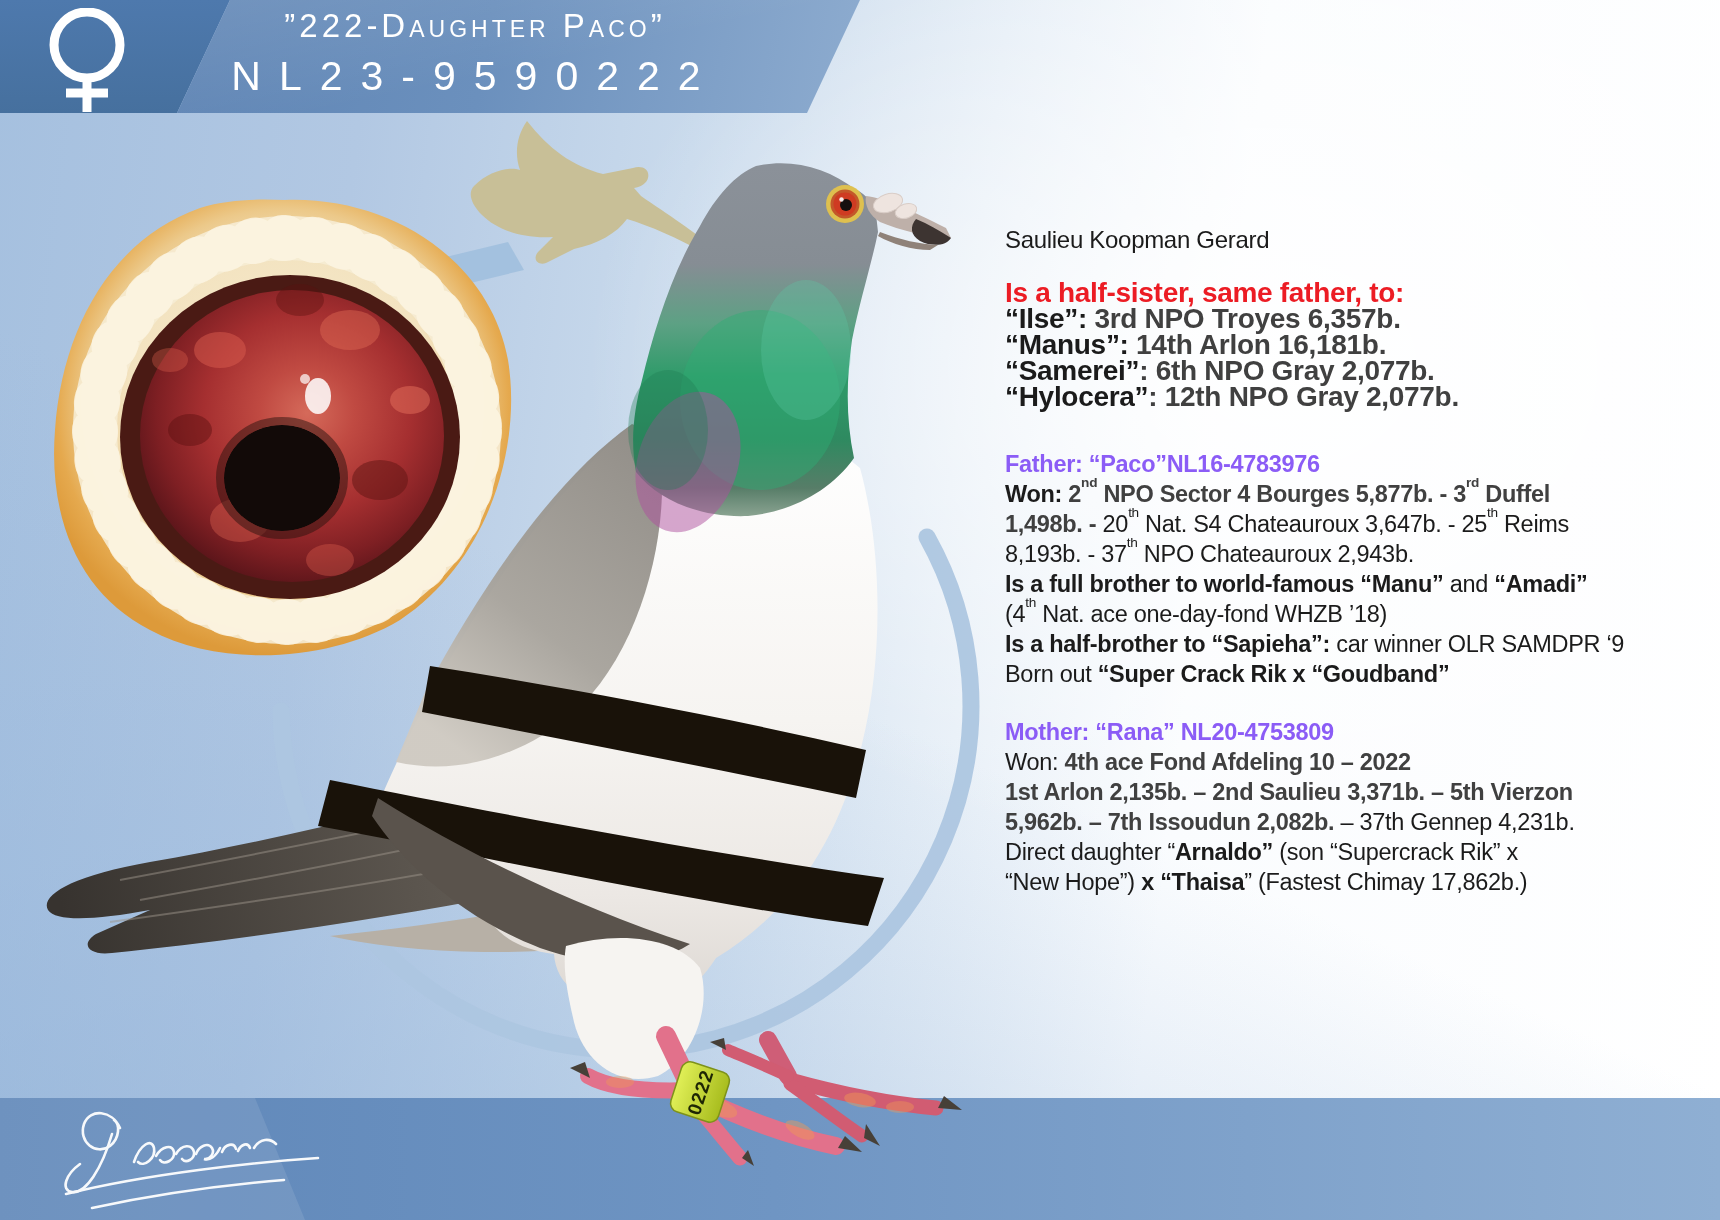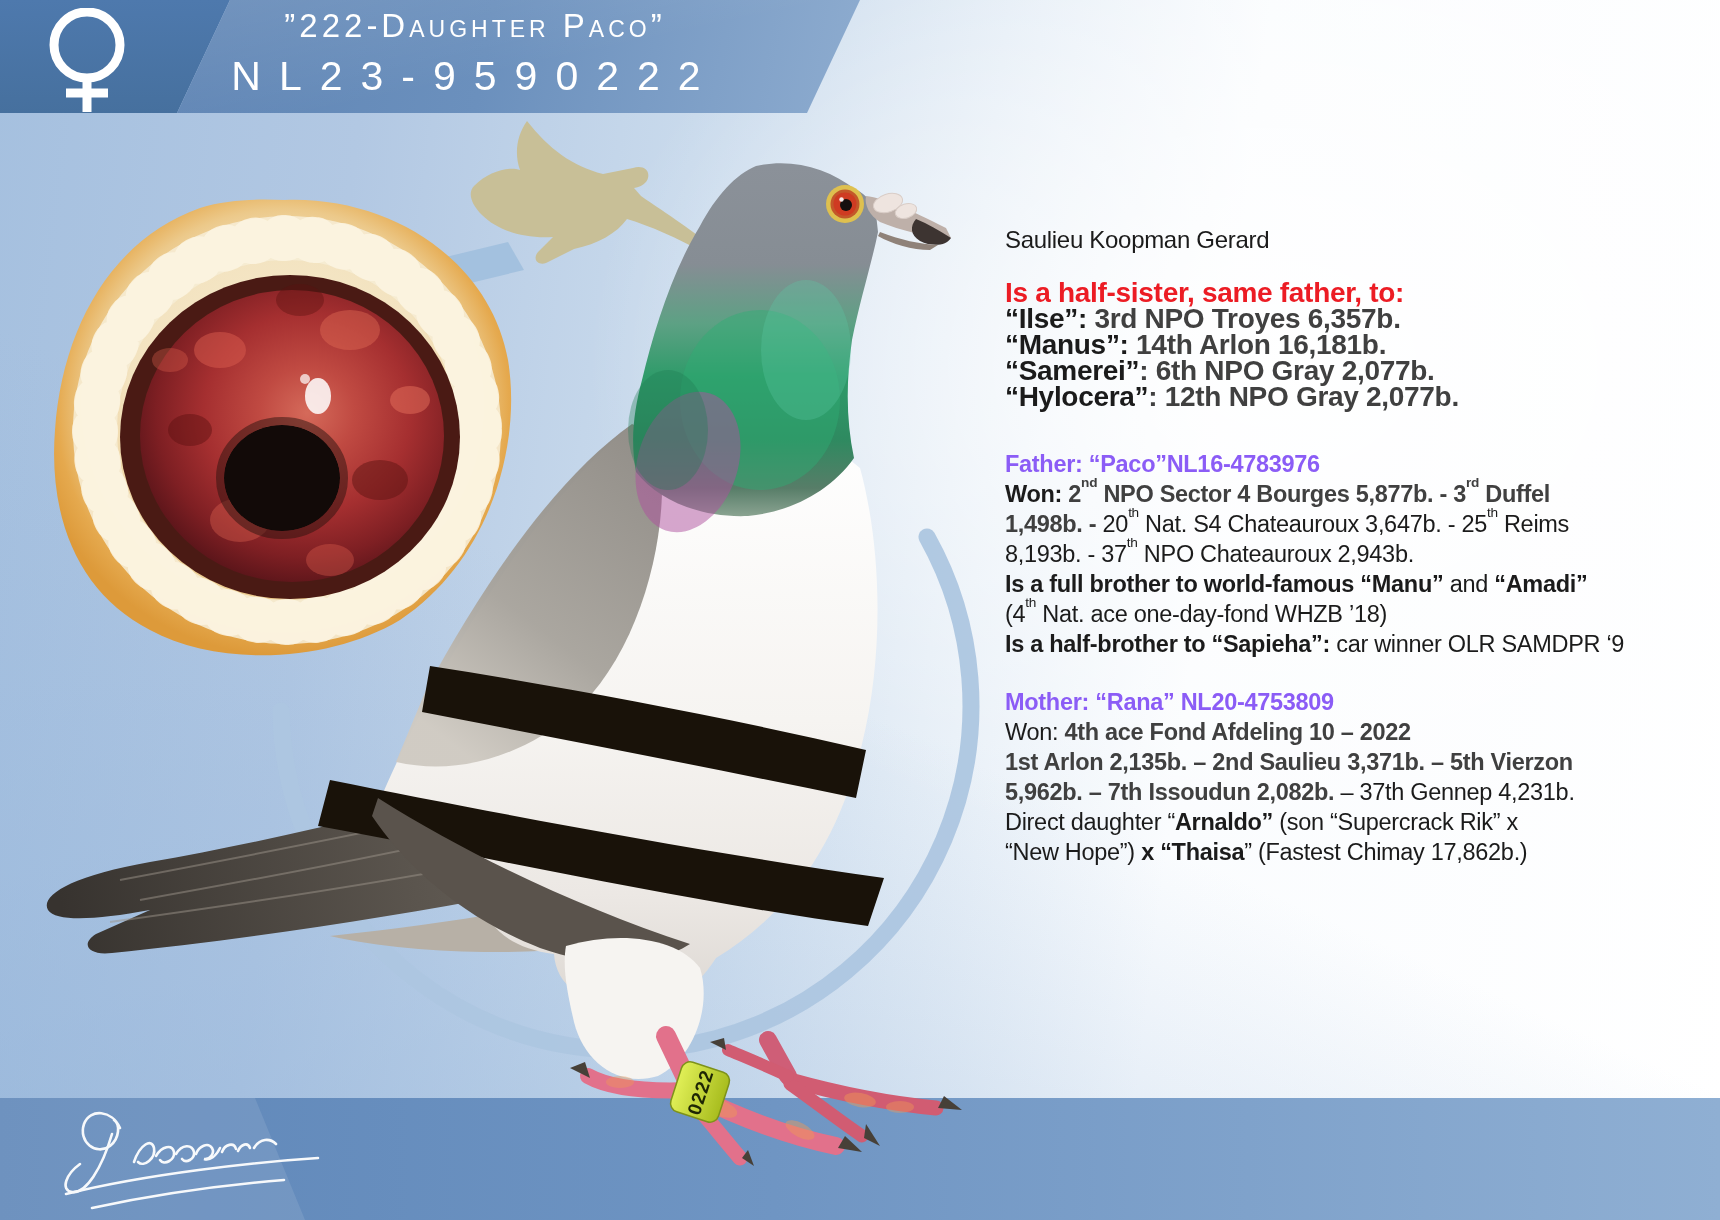--- a/index.html
+++ b/index.html
@@ -259,20 +259,21 @@
         <div class="ln"><span class="b">“Hylocera”</span><span class="b c-cyan">: 12th NPO Gray 2,077b.</span></div>
       </div>
     <div class="para para2">
         <div class="ln"><span class="b c-navy">Father: “Paco”NL16-4783976</span></div>
         <div class="ln"><span class="b">Won:  </span><span class="b c-cyan">2</span><sup class="b c-cyan">nd</sup><span class="b c-cyan"> NPO Sector 4 Bourges 5,877b. - 3</span><sup class="b c-cyan">rd</sup><span class="b c-cyan"> Duffel</span></div>
         <div class="ln"><span class="b c-cyan">1,498b. - </span><span>20</span><sup>th</sup><span> Nat. S4 Chateauroux 3,647b. - 25</span><sup>th</sup><span> Reims</span></div>
         <div class="ln"><span>8,193b. - 37</span><sup>th</sup><span> NPO Chateauroux 2,943b.</span></div>
         <div class="ln"><span class="b">Is a full brother to world-famous “Manu”</span><span> and </span><span class="b">“Amadi”</span></div>
         <div class="ln"><span>(4</span><sup>th</sup><span> Nat. ace one-day-fond WHZB ’18)</span></div>
         <div class="ln"><span class="b">Is a half-brother to “Sapieha”:</span><span> car winner OLR SAMDPR ‘9</span></div>
+        <div class="ln"><span>Born out </span><span class="b">“Super Crack Rik x “Goudband”</span></div>
       </div>
     <div class="para para3">
         <div class="ln"><span class="b c-navy">Mother: “Rana” NL20-4753809</span></div>
         <div class="ln"><span>Won: </span><span class="b c-cyan">4th ace Fond Afdeling 10 – 2022</span></div>
         <div class="ln"><span class="b c-cyan">1st Arlon 2,135b. – 2nd Saulieu 3,371b. – 5th Vierzon</span></div>
         <div class="ln"><span class="b c-cyan">5,962b. – 7th Issoudun 2,082b.</span><span> – 37th Gennep 4,231b.</span></div>
         <div class="ln"><span>Direct daughter “</span><span class="b">Arnaldo”</span><span> (son “Supercrack Rik” x</span></div>
         <div class="ln"><span>“New Hope”) </span><span class="b">x “Thaisa</span><span>” (Fastest Chimay 17,862b.)</span></div>
       </div>
   </div>

